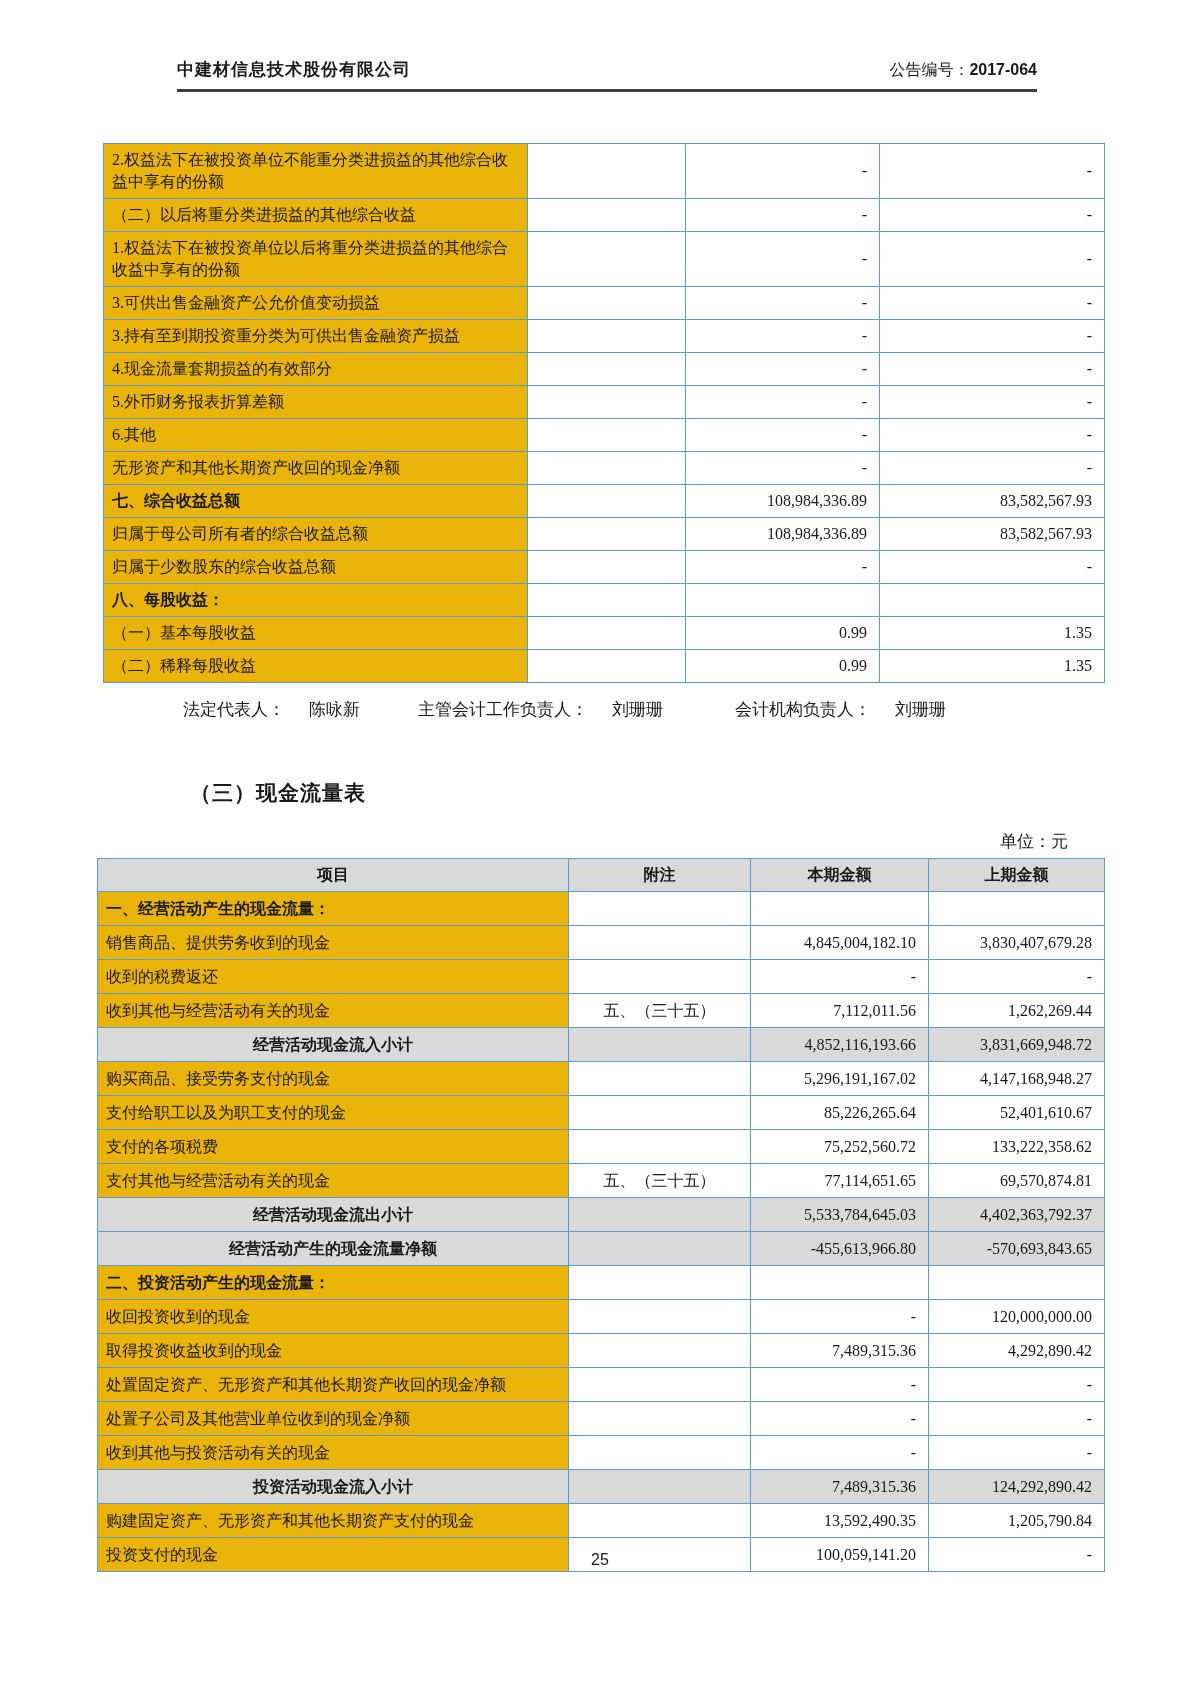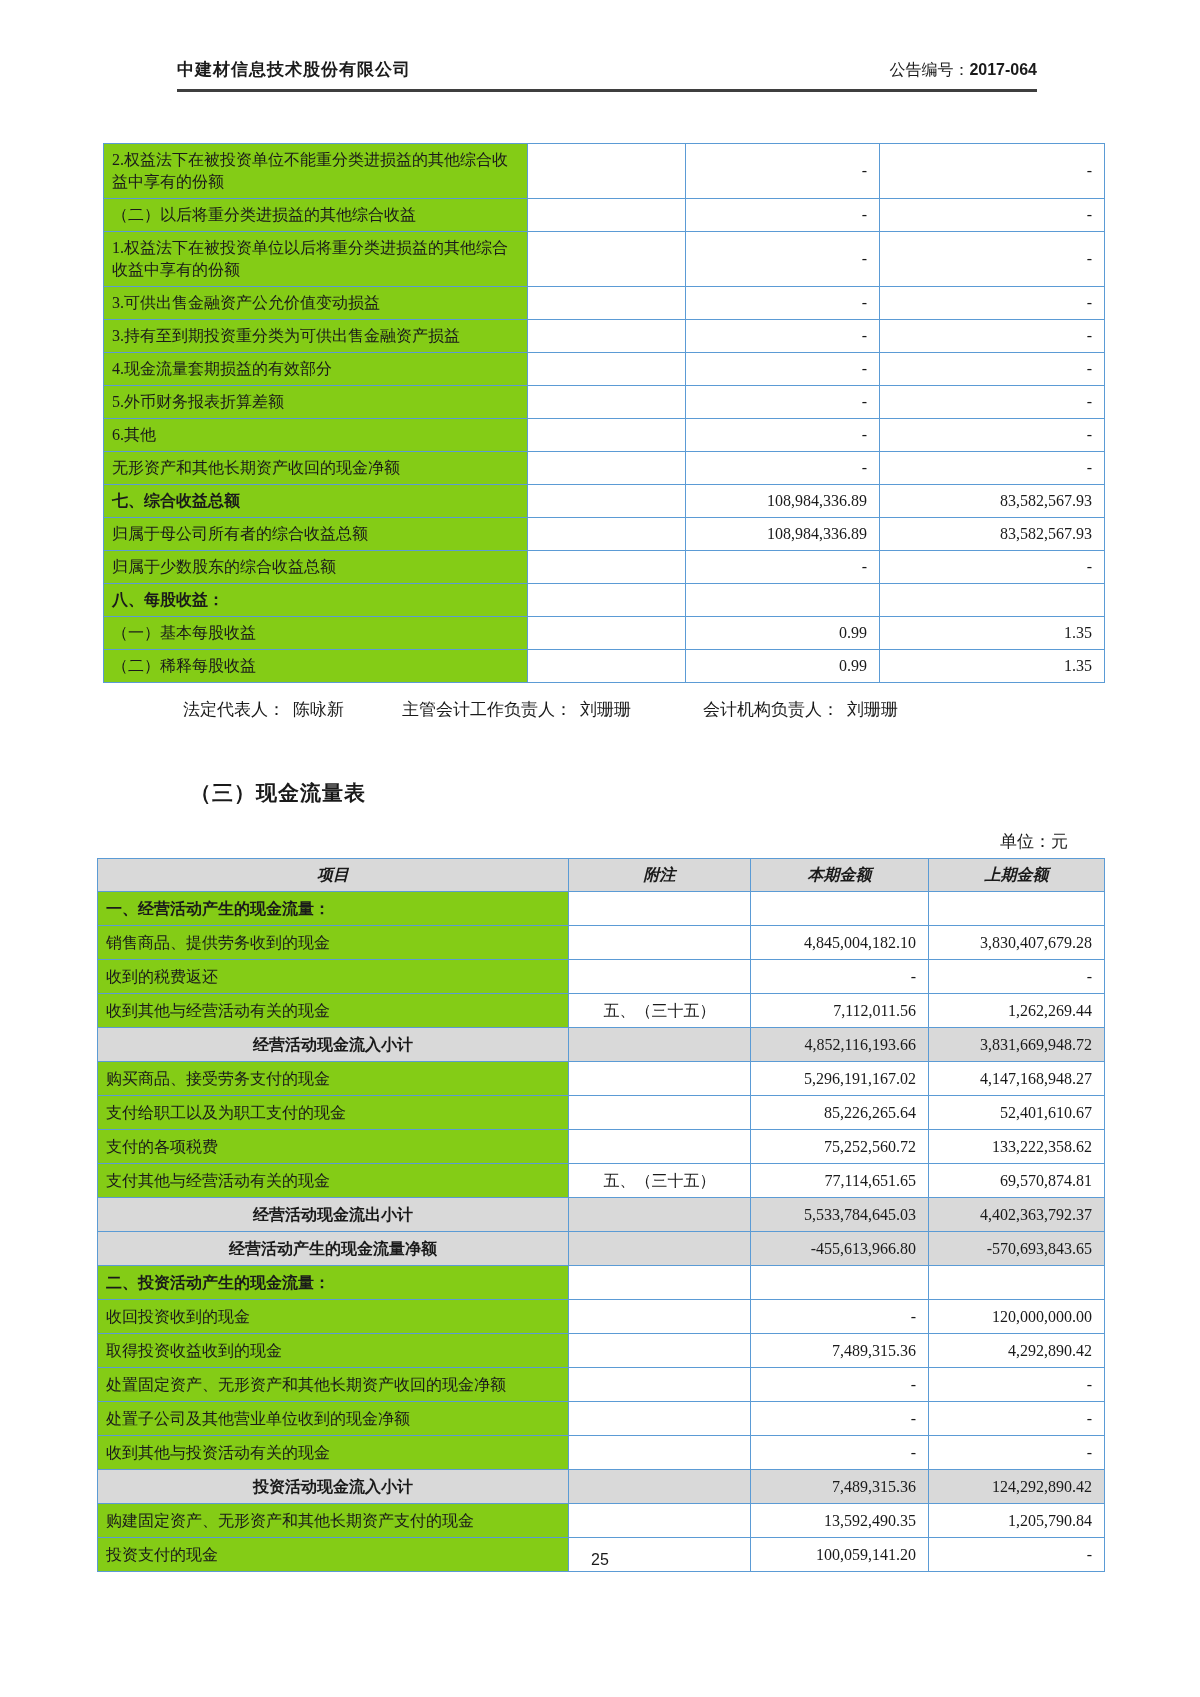--- a/index.html
+++ b/index.html
@@ -22,55 +22,54 @@
   .doc-header .notice b { font-family:"Liberation Sans","DejaVu Sans",sans-serif; font-size:16px; }
 
   
   table.tbl {
     position:absolute; border-collapse:collapse; table-layout:fixed;
     font-size:16px;
   }
   table.tbl td, table.tbl th {
     border:1px solid #5b9bd5; overflow:hidden;
   }
-  td.c-label { padding:5px 8px; line-height:22px; background:#84cc16; }
+  td.c-label { padding:5px 8px; line-height:22px; background:#eab308; }
   td.c-note  { padding:4px 20px; text-align:center; line-height:22px; }
   td.c-current, td.c-prior { padding:4px 12px 4px 4px; text-align:right; line-height:22px; }
 
   
   table.income { left:103px; top:143px; width:1001px; border-top-width:2px; }
   .income col.c1 { width:424px; } .income col.c2 { width:158px; }
   .income col.c3 { width:194px; } .income col.c4 { width:225px; }
   .income td { height:22px; }
   .income tr.total td.c-label { font-weight:bold; }
 
   
   .signatories {
     position:absolute; left:183px; top:698px; font-size:17px; white-space:nowrap;
   }
-  .signatories .name { margin-left:8px; }
+  .signatories .name { margin-left:24px; }
   .signatories .gap1 { margin-left:58px; }
   .signatories .gap2 { margin-left:72px; }
 
   
   .section-title {
     position:absolute; left:190px; top:779px; margin:0;
     font-size:21px; font-weight:bold; letter-spacing:1px;
   }
   .unit-label { position:absolute; top:830px; right:132px; font-size:17px; }
 
   
   table.cashflow { left:97px; top:858px; width:1007px; border-bottom-width:2px; }
   .cashflow col.c1 { width:471px; } .cashflow col.c2 { width:182px; }
   .cashflow col.c3 { width:178px; } .cashflow col.c4 { width:176px; }
   .cashflow th {
     background:#d9d9d9; font-weight:bold; 
     height:24px; padding:4px 10px; font-size:16px;
     border-top:3px solid #4a4a4a;
-    font-style:italic;
   }
   .cashflow td { height:23px; }
   .cashflow tr.section td.c-label { font-weight:bold; }
   .cashflow tr.subtotal td { background:#d9d9d9; }
   .cashflow tr.subtotal td.c-label { font-weight:bold; text-align:center; }
 
   
   .page-number {
     position:absolute; top:1551px; left:0; width:1200px;
     text-align:center; font-size:16px;

